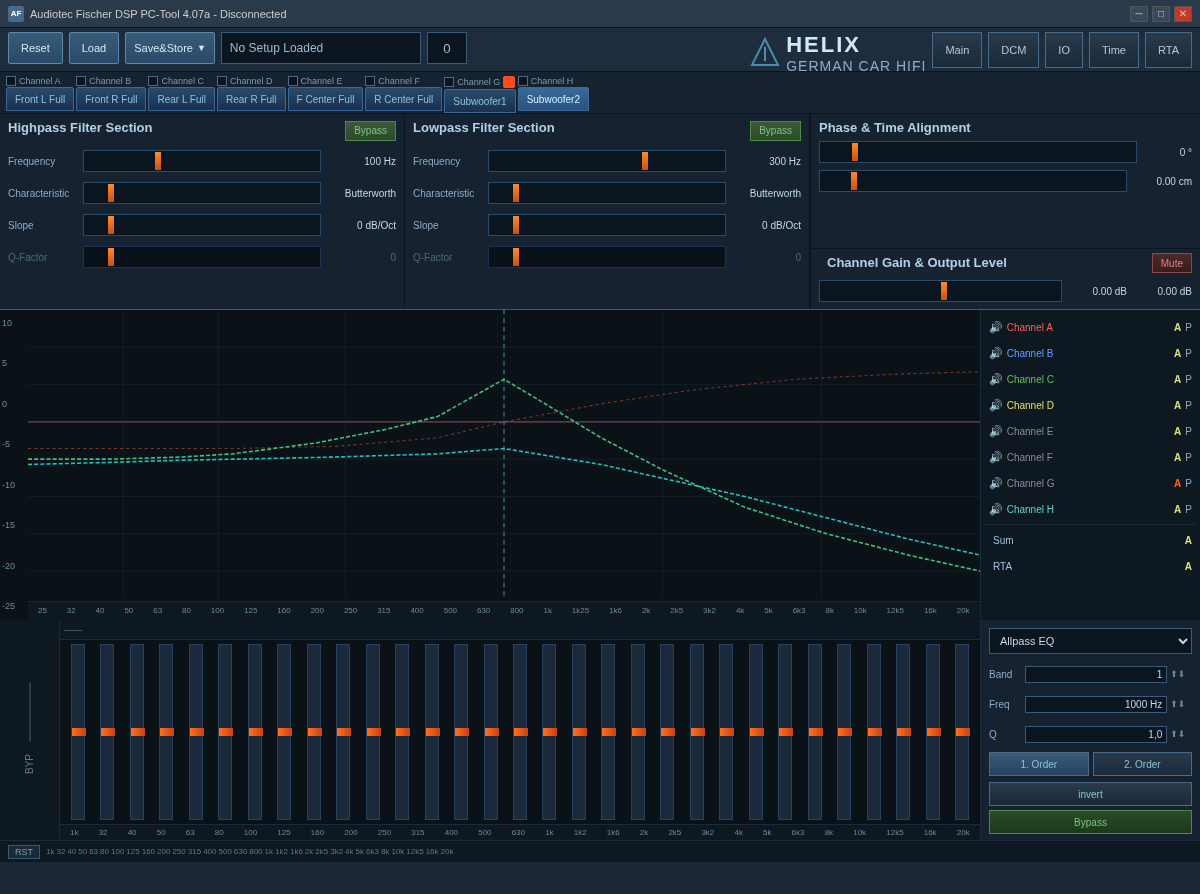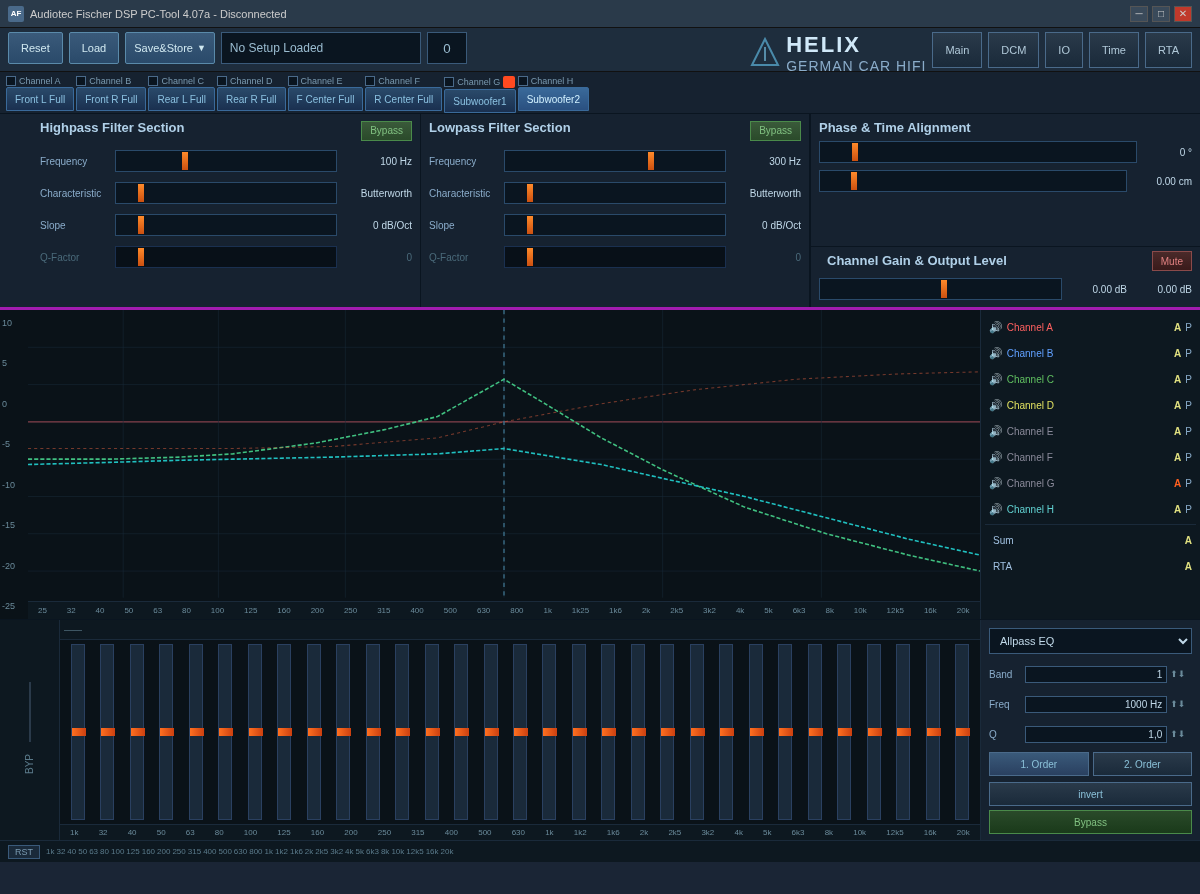--- a/index.html
+++ b/index.html
@@ -133,22 +133,21 @@
       background: linear-gradient(to bottom, #3a6a9a, #2a5080);
       color: #d0f0ff;
     }
     .channel-indicator { width: 12px; height: 12px; border-radius: 2px; }
 
     
     .filter-sections {
       display: flex;
       height: 196px;
       background: #162230;
-      border-bottom: 3px solid #a21caf;
-      padding-left: 32px;
+      border-bottom: 1px solid #a21caf;
     }
     .filter-panel {
       flex: 1;
       border-right: 1px solid #0a1520;
       padding: 6px 8px;
     }
     .filter-panel:last-child { border-right: none; }
     .filter-title {
       font-size: 13px;
       color: #b0d0e8;

